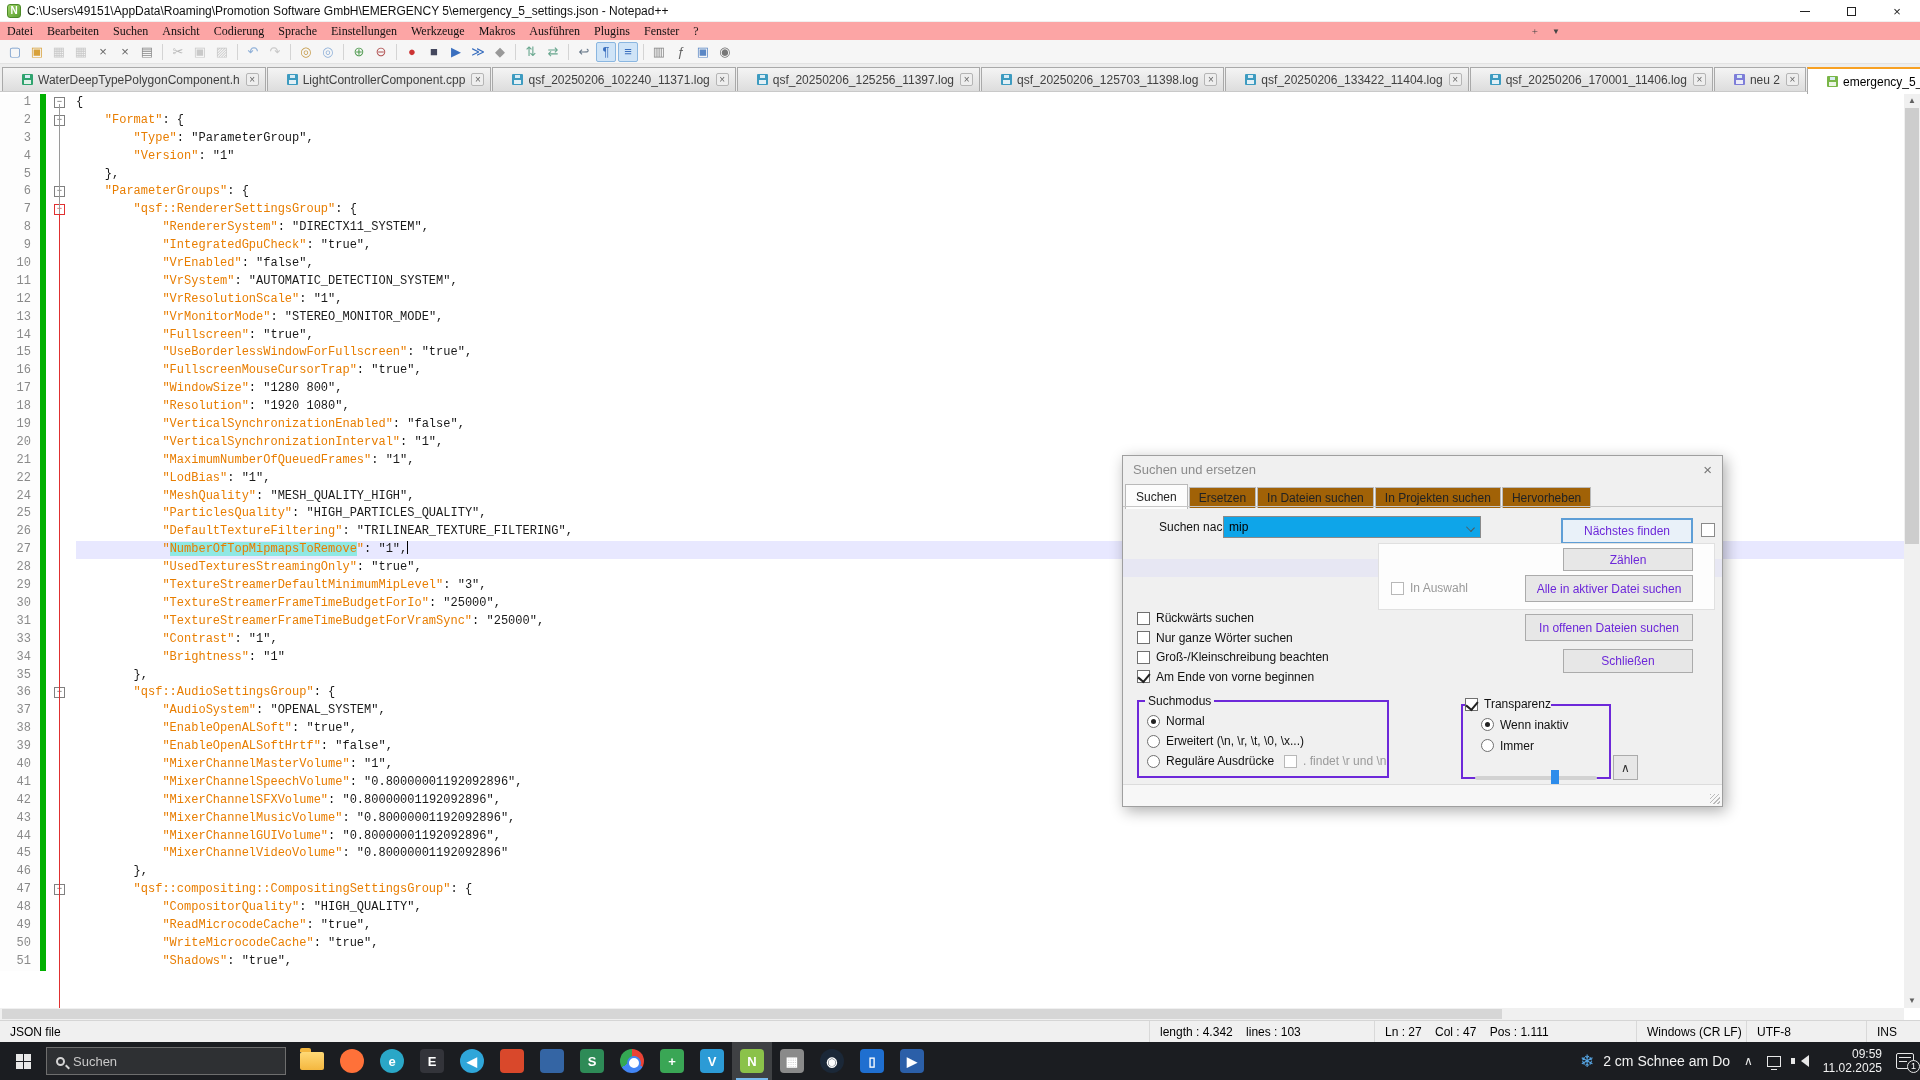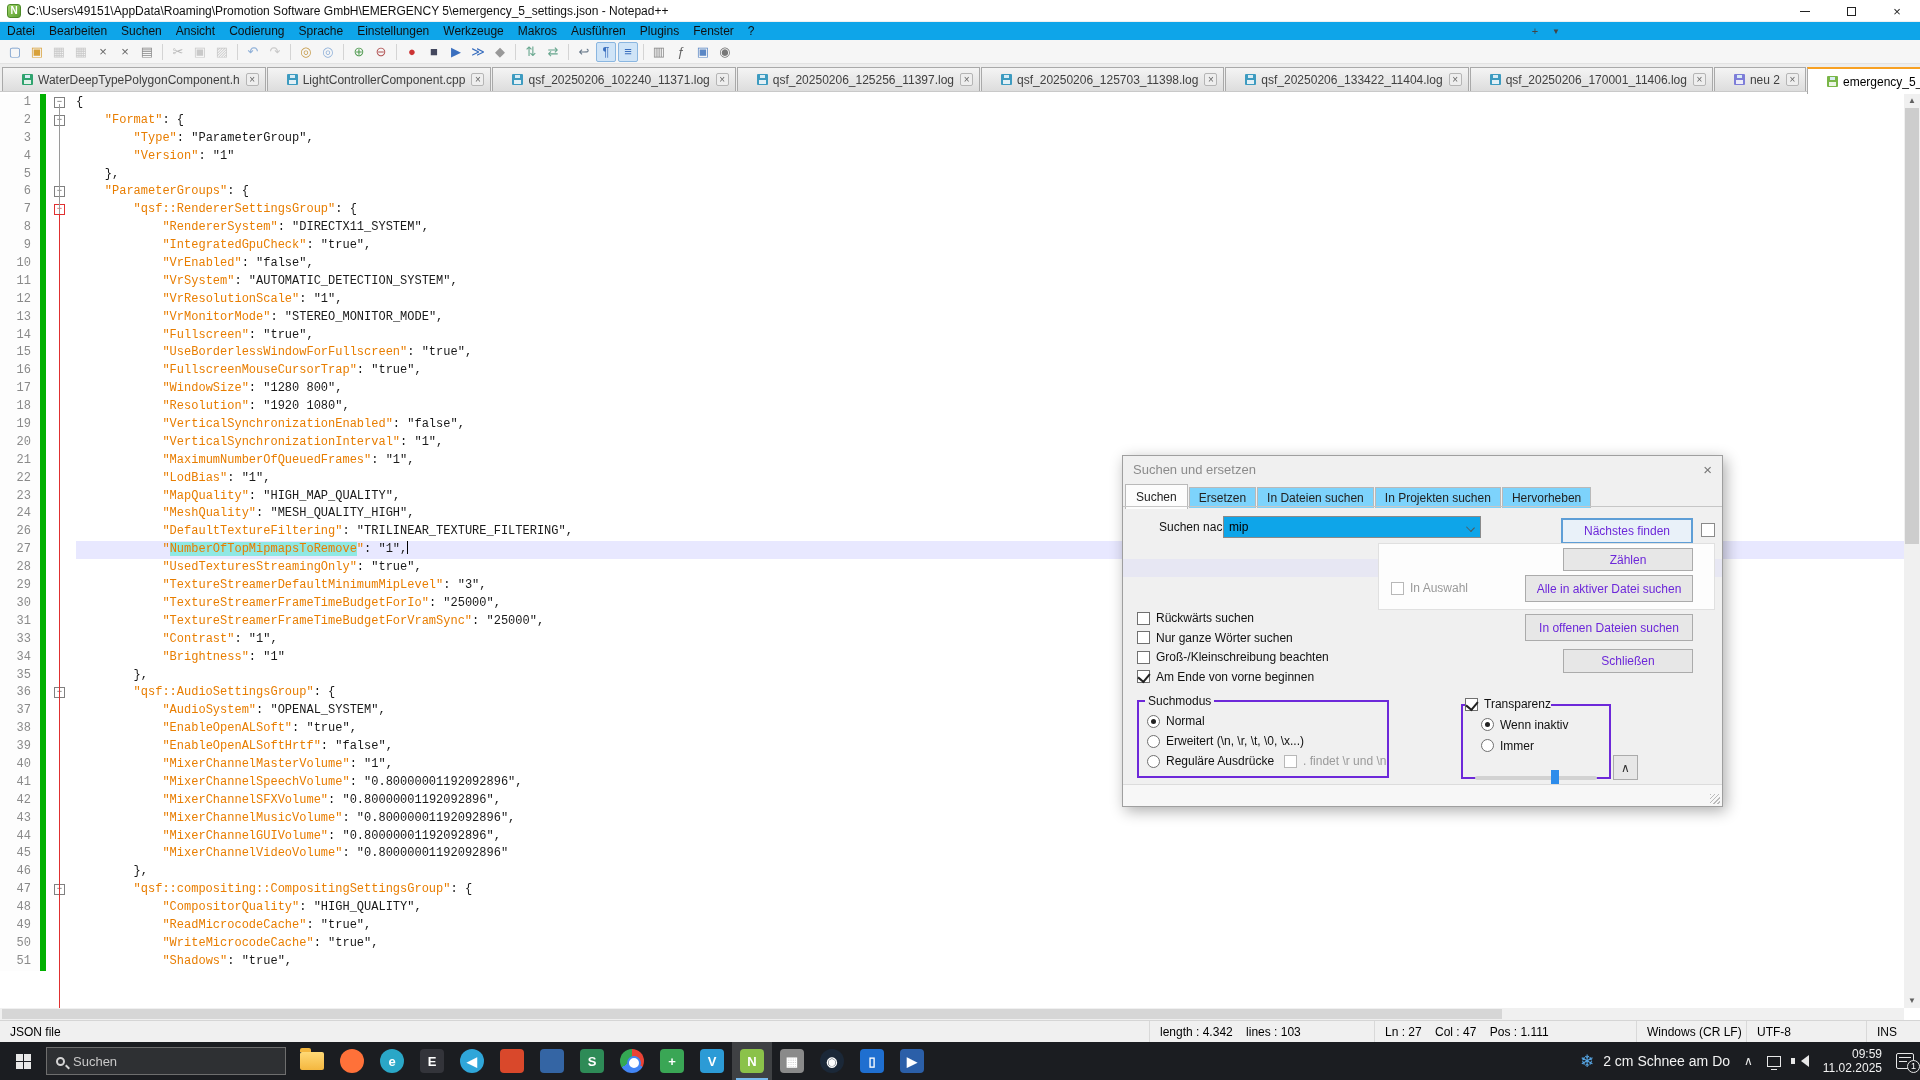--- a/index.html
+++ b/index.html
@@ -13,22 +13,22 @@
               background:linear-gradient(135deg,#9ed368,#5a9e2f); border:1px solid #4d8a28;
               color:#fff; font-size:10px; line-height:12px; text-align:center; font-weight:bold; }
   #window-title { font-size:12px; color:#101010; white-space:nowrap; }
   #win-controls { position:absolute; right:0; top:0; height:22px; display:flex; }
   .win-btn { width:46px; height:22px; display:flex; align-items:center; justify-content:center;
              color:#222; font-size:13px; }
   .win-btn .min-glyph { width:10px; border-top:1px solid #222; display:block; }
   .win-btn .max-glyph { width:9px; height:9px; border:1px solid #222; display:block; }
 
   
-  #menubar { position:absolute; left:0; top:22px; width:1920px; height:18px; background:#0ea5e9;
-             display:flex; align-items:center; font-size:12px; color:#111; }
+  #menubar { position:absolute; left:0; top:22px; width:1920px; height:18px; background:#fca5a5;
+             display:flex; align-items:center; font-size:12px; color:#111;font-family:Liberation Serif, serif; }
   .menu-item { padding:1px 7px; }
   #menu-extra { position:absolute; right:360px; top:0; display:flex; gap:14px; color:#444;
                 font-size:11px; align-items:center; height:18px; }
 
   
   #toolbar { position:absolute; left:0; top:40px; width:1920px; height:24px; background:#f6f6f6;
              border-bottom:1px solid #e3e3e3; display:flex; align-items:center; padding-left:4px; }
   .tb-icon { width:20px; height:20px; margin:0 1px; display:flex; align-items:center; justify-content:center;
              font-size:13px; border:1px solid transparent; border-radius:2px; }
   .tb-icon.pressed { background:#cfe4f7; border-color:#8ab6e0; }
@@ -92,21 +92,21 @@
   #sb-enc { width:120px; }
   #sb-ins { flex:1; border-right:none; }
 
   
   #find-dialog { position:absolute; left:1122px; top:455px; width:601px; height:352px; background:#f0f0f0;
                  border:1px solid #9f9f9f; box-shadow:3px 4px 14px rgba(0,0,0,.32); font-size:12px; z-index:10; }
   #fd-stripe { position:absolute; left:0; top:103px; width:100%; height:18px; background:rgba(216,216,246,.38); }
   #fd-title { height:26px; display:flex; align-items:center; padding-left:10px; color:#8b8b8b; font-size:13px; }
   #fd-close { position:absolute; right:10px; top:5px; color:#777; font-size:15px; }
   #fd-tabs { position:absolute; left:2px; top:27px; display:flex; align-items:flex-end; }
-  .fd-tab { padding:3px 9px; border:1px solid #b9b9b9; border-bottom:none; background:#7dd3fc; color:#222; margin-right:1px; }
+  .fd-tab { padding:3px 9px; border:1px solid #b9b9b9; border-bottom:none; background:#a16207; color:#222; margin-right:1px; }
   .fd-tab.active { background:#fcfcfc; padding:5px 10px; position:relative; top:1px; }
   #fd-body-line { position:absolute; left:0; top:50px; width:100%; height:1px; background:#c6c6c6; }
   #fd-search-label { position:absolute; left:36px; top:64px; color:#111; }
   #fd-combo { position:absolute; left:100px; top:60px; width:258px; height:22px; background:#0ea5e9;
               border:1px solid #8a8a8a; display:flex; align-items:center; padding-left:5px; color:#000; }
   #fd-combo .chev { position:absolute; right:6px; top:7px; width:7px; height:7px; border-right:1px solid #555;
                     border-bottom:1px solid #555; transform:rotate(45deg) scale(1,.8); }
   .fd-btn { position:absolute; background:#e7e7e7; border:1px solid #ababab; display:flex; align-items:center;
             justify-content:center; color:#6d28d9; }
   #btn-find-next { left:438px; top:62px; width:132px; height:26px; border:2px solid #5e9ed6; background:#e9f1f9; }
@@ -333,22 +333,22 @@
       <div class="cl"><span class="ln">13</span><span class="chg"></span><span class="fold"></span><span class="code">            <span class="k">"VrMonitorMode"</span><span class="p">: </span><span class="v">"STEREO_MONITOR_MODE"</span><span class="p">,</span></span></div>
       <div class="cl"><span class="ln">14</span><span class="chg"></span><span class="fold"></span><span class="code">            <span class="k">"Fullscreen"</span><span class="p">: </span><span class="v">"true"</span><span class="p">,</span></span></div>
       <div class="cl"><span class="ln">15</span><span class="chg"></span><span class="fold"></span><span class="code">            <span class="k">"UseBorderlessWindowForFullscreen"</span><span class="p">: </span><span class="v">"true"</span><span class="p">,</span></span></div>
       <div class="cl"><span class="ln">16</span><span class="chg"></span><span class="fold"></span><span class="code">            <span class="k">"FullscreenMouseCursorTrap"</span><span class="p">: </span><span class="v">"true"</span><span class="p">,</span></span></div>
       <div class="cl"><span class="ln">17</span><span class="chg"></span><span class="fold"></span><span class="code">            <span class="k">"WindowSize"</span><span class="p">: </span><span class="v">"1280 800"</span><span class="p">,</span></span></div>
       <div class="cl"><span class="ln">18</span><span class="chg"></span><span class="fold"></span><span class="code">            <span class="k">"Resolution"</span><span class="p">: </span><span class="v">"1920 1080"</span><span class="p">,</span></span></div>
       <div class="cl"><span class="ln">19</span><span class="chg"></span><span class="fold"></span><span class="code">            <span class="k">"VerticalSynchronizationEnabled"</span><span class="p">: </span><span class="v">"false"</span><span class="p">,</span></span></div>
       <div class="cl"><span class="ln">20</span><span class="chg"></span><span class="fold"></span><span class="code">            <span class="k">"VerticalSynchronizationInterval"</span><span class="p">: </span><span class="v">"1"</span><span class="p">,</span></span></div>
       <div class="cl"><span class="ln">21</span><span class="chg"></span><span class="fold"></span><span class="code">            <span class="k">"MaximumNumberOfQueuedFrames"</span><span class="p">: </span><span class="v">"1"</span><span class="p">,</span></span></div>
       <div class="cl"><span class="ln">22</span><span class="chg"></span><span class="fold"></span><span class="code">            <span class="k">"LodBias"</span><span class="p">: </span><span class="v">"1"</span><span class="p">,</span></span></div>
-      <div class="cl"><span class="ln">23</span><span class="chg"></span><span class="fold"></span><span class="code">            <span class="k">"MapQuality"</span><span class="p">: </span><span class="v">"HIGH_MAP_QUALITY"</span><span class="p">,</span></span></div>
       <div class="cl"><span class="ln">24</span><span class="chg"></span><span class="fold"></span><span class="code">            <span class="k">"MeshQuality"</span><span class="p">: </span><span class="v">"MESH_QUALITY_HIGH"</span><span class="p">,</span></span></div>
+      <div class="cl"><span class="ln">25</span><span class="chg"></span><span class="fold"></span><span class="code">            <span class="k">"ParticlesQuality"</span><span class="p">: </span><span class="v">"HIGH_PARTICLES_QUALITY"</span><span class="p">,</span></span></div>
       <div class="cl"><span class="ln">26</span><span class="chg"></span><span class="fold"></span><span class="code">            <span class="k">"DefaultTextureFiltering"</span><span class="p">: </span><span class="v">"TRILINEAR_TEXTURE_FILTERING"</span><span class="p">,</span></span></div>
       <div class="cl current"><span class="ln">27</span><span class="chg"></span><span class="fold"></span><span class="code">            <span class="k">"<span class="hl">NumberOfTopMipmapsToRemove</span>"</span><span class="p">: </span><span class="v">"1"</span><span class="p">,</span><span class="caret"></span></span></div>
       <div class="cl"><span class="ln">28</span><span class="chg"></span><span class="fold"></span><span class="code">            <span class="k">"UsedTexturesStreamingOnly"</span><span class="p">: </span><span class="v">"true"</span><span class="p">,</span></span></div>
       <div class="cl"><span class="ln">29</span><span class="chg"></span><span class="fold"></span><span class="code">            <span class="k">"TextureStreamerDefaultMinimumMipLevel"</span><span class="p">: </span><span class="v">"3"</span><span class="p">,</span></span></div>
       <div class="cl"><span class="ln">30</span><span class="chg"></span><span class="fold"></span><span class="code">            <span class="k">"TextureStreamerFrameTimeBudgetForIo"</span><span class="p">: </span><span class="v">"25000"</span><span class="p">,</span></span></div>
       <div class="cl"><span class="ln">31</span><span class="chg"></span><span class="fold"></span><span class="code">            <span class="k">"TextureStreamerFrameTimeBudgetForVramSync"</span><span class="p">: </span><span class="v">"25000"</span><span class="p">,</span></span></div>
       <div class="cl"><span class="ln">33</span><span class="chg"></span><span class="fold"></span><span class="code">            <span class="k">"Contrast"</span><span class="p">: </span><span class="v">"1"</span><span class="p">,</span></span></div>
       <div class="cl"><span class="ln">34</span><span class="chg"></span><span class="fold"></span><span class="code">            <span class="k">"Brightness"</span><span class="p">: </span><span class="v">"1"</span><span class="p"></span></span></div>
       <div class="cl"><span class="ln">35</span><span class="chg"></span><span class="fold"></span><span class="code"><span class="p">        },</span></span></div>
       <div class="cl"><span class="ln">36</span><span class="chg"></span><span class="fold"><span class="fold-box">−</span></span><span class="code">        <span class="k">"qsf::AudioSettingsGroup"</span><span class="p">: </span><span class="p">{</span></span></div>

